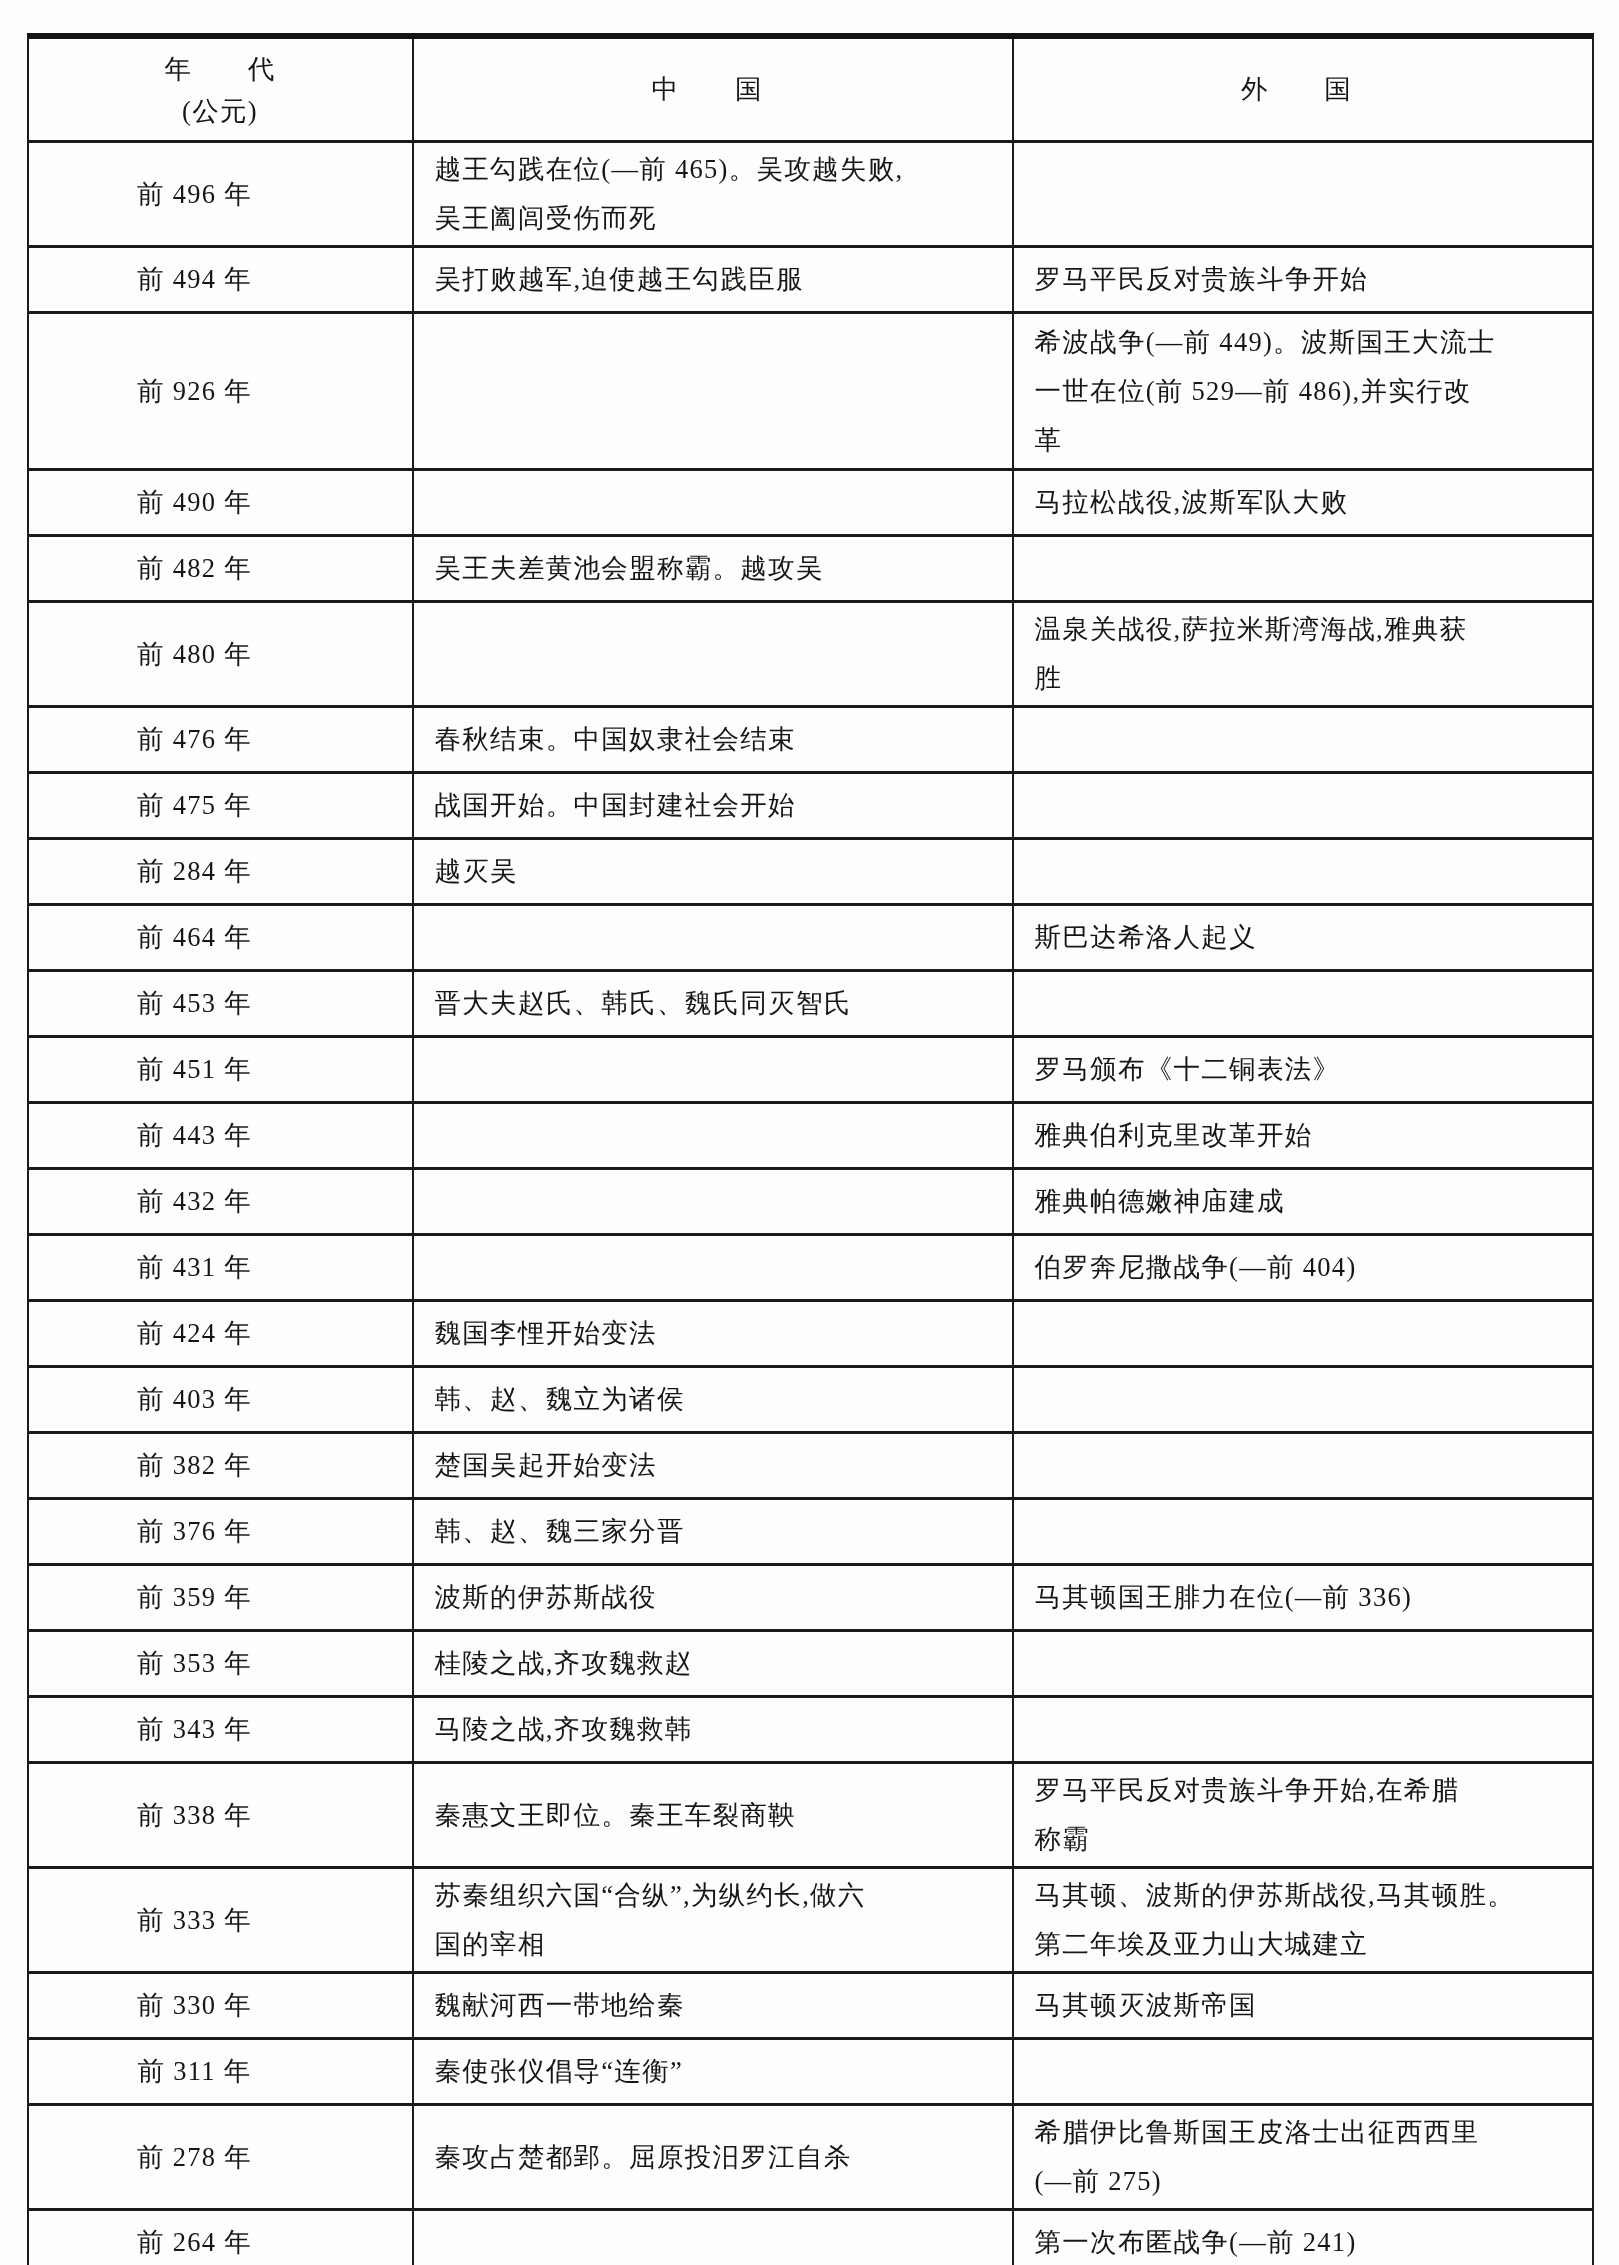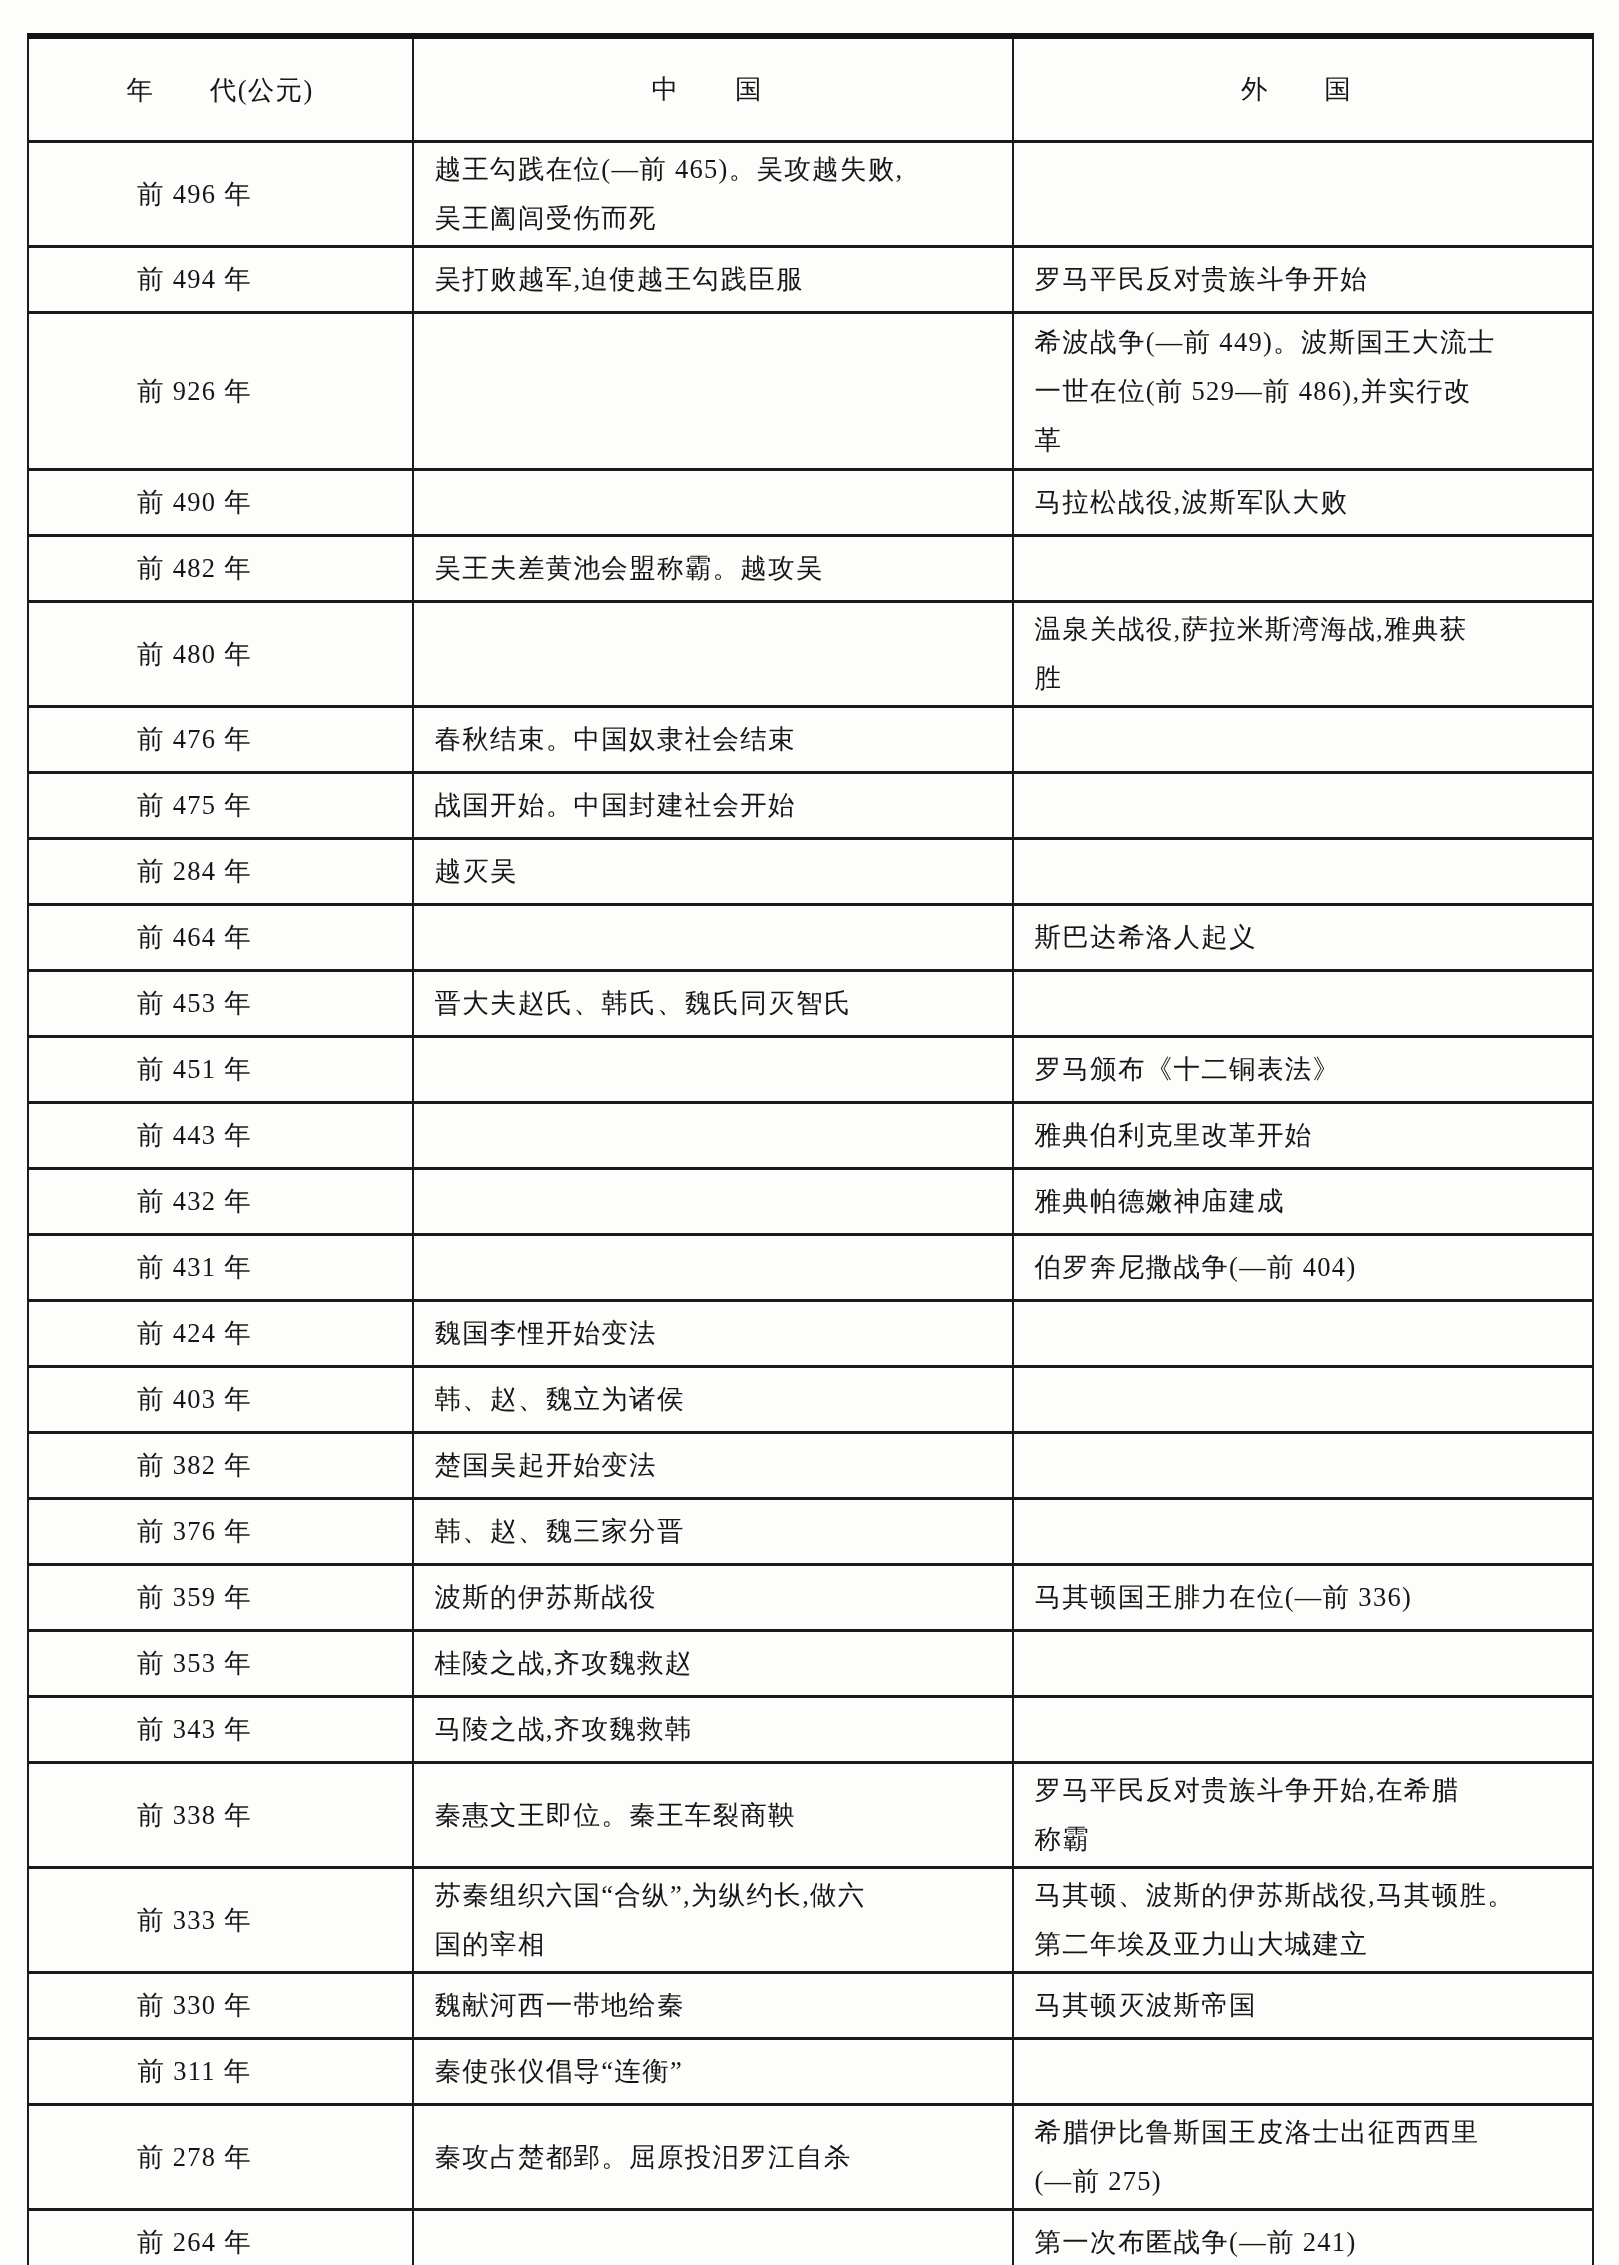--- a/index.html
+++ b/index.html
@@ -63,21 +63,21 @@
     border-left: 2.6px solid #1d1d1d;
     padding-left: 21px;
     padding-right: 12px;
   }
   
   .hh { min-height: 101px; }
   .h1 { min-height: 63px; }
   .h2 { min-height: 102px; }
   .h3 { min-height: 154px; }
   .hdr-year {
-    flex-direction: row;
+    flex-direction: column;
     justify-content: center;
     line-height: 42px;
     padding-right: 0;
   }
   .hdr .txt { text-align: center; }
 </style>
 </head>
 <body>
 
 <div class="page">

